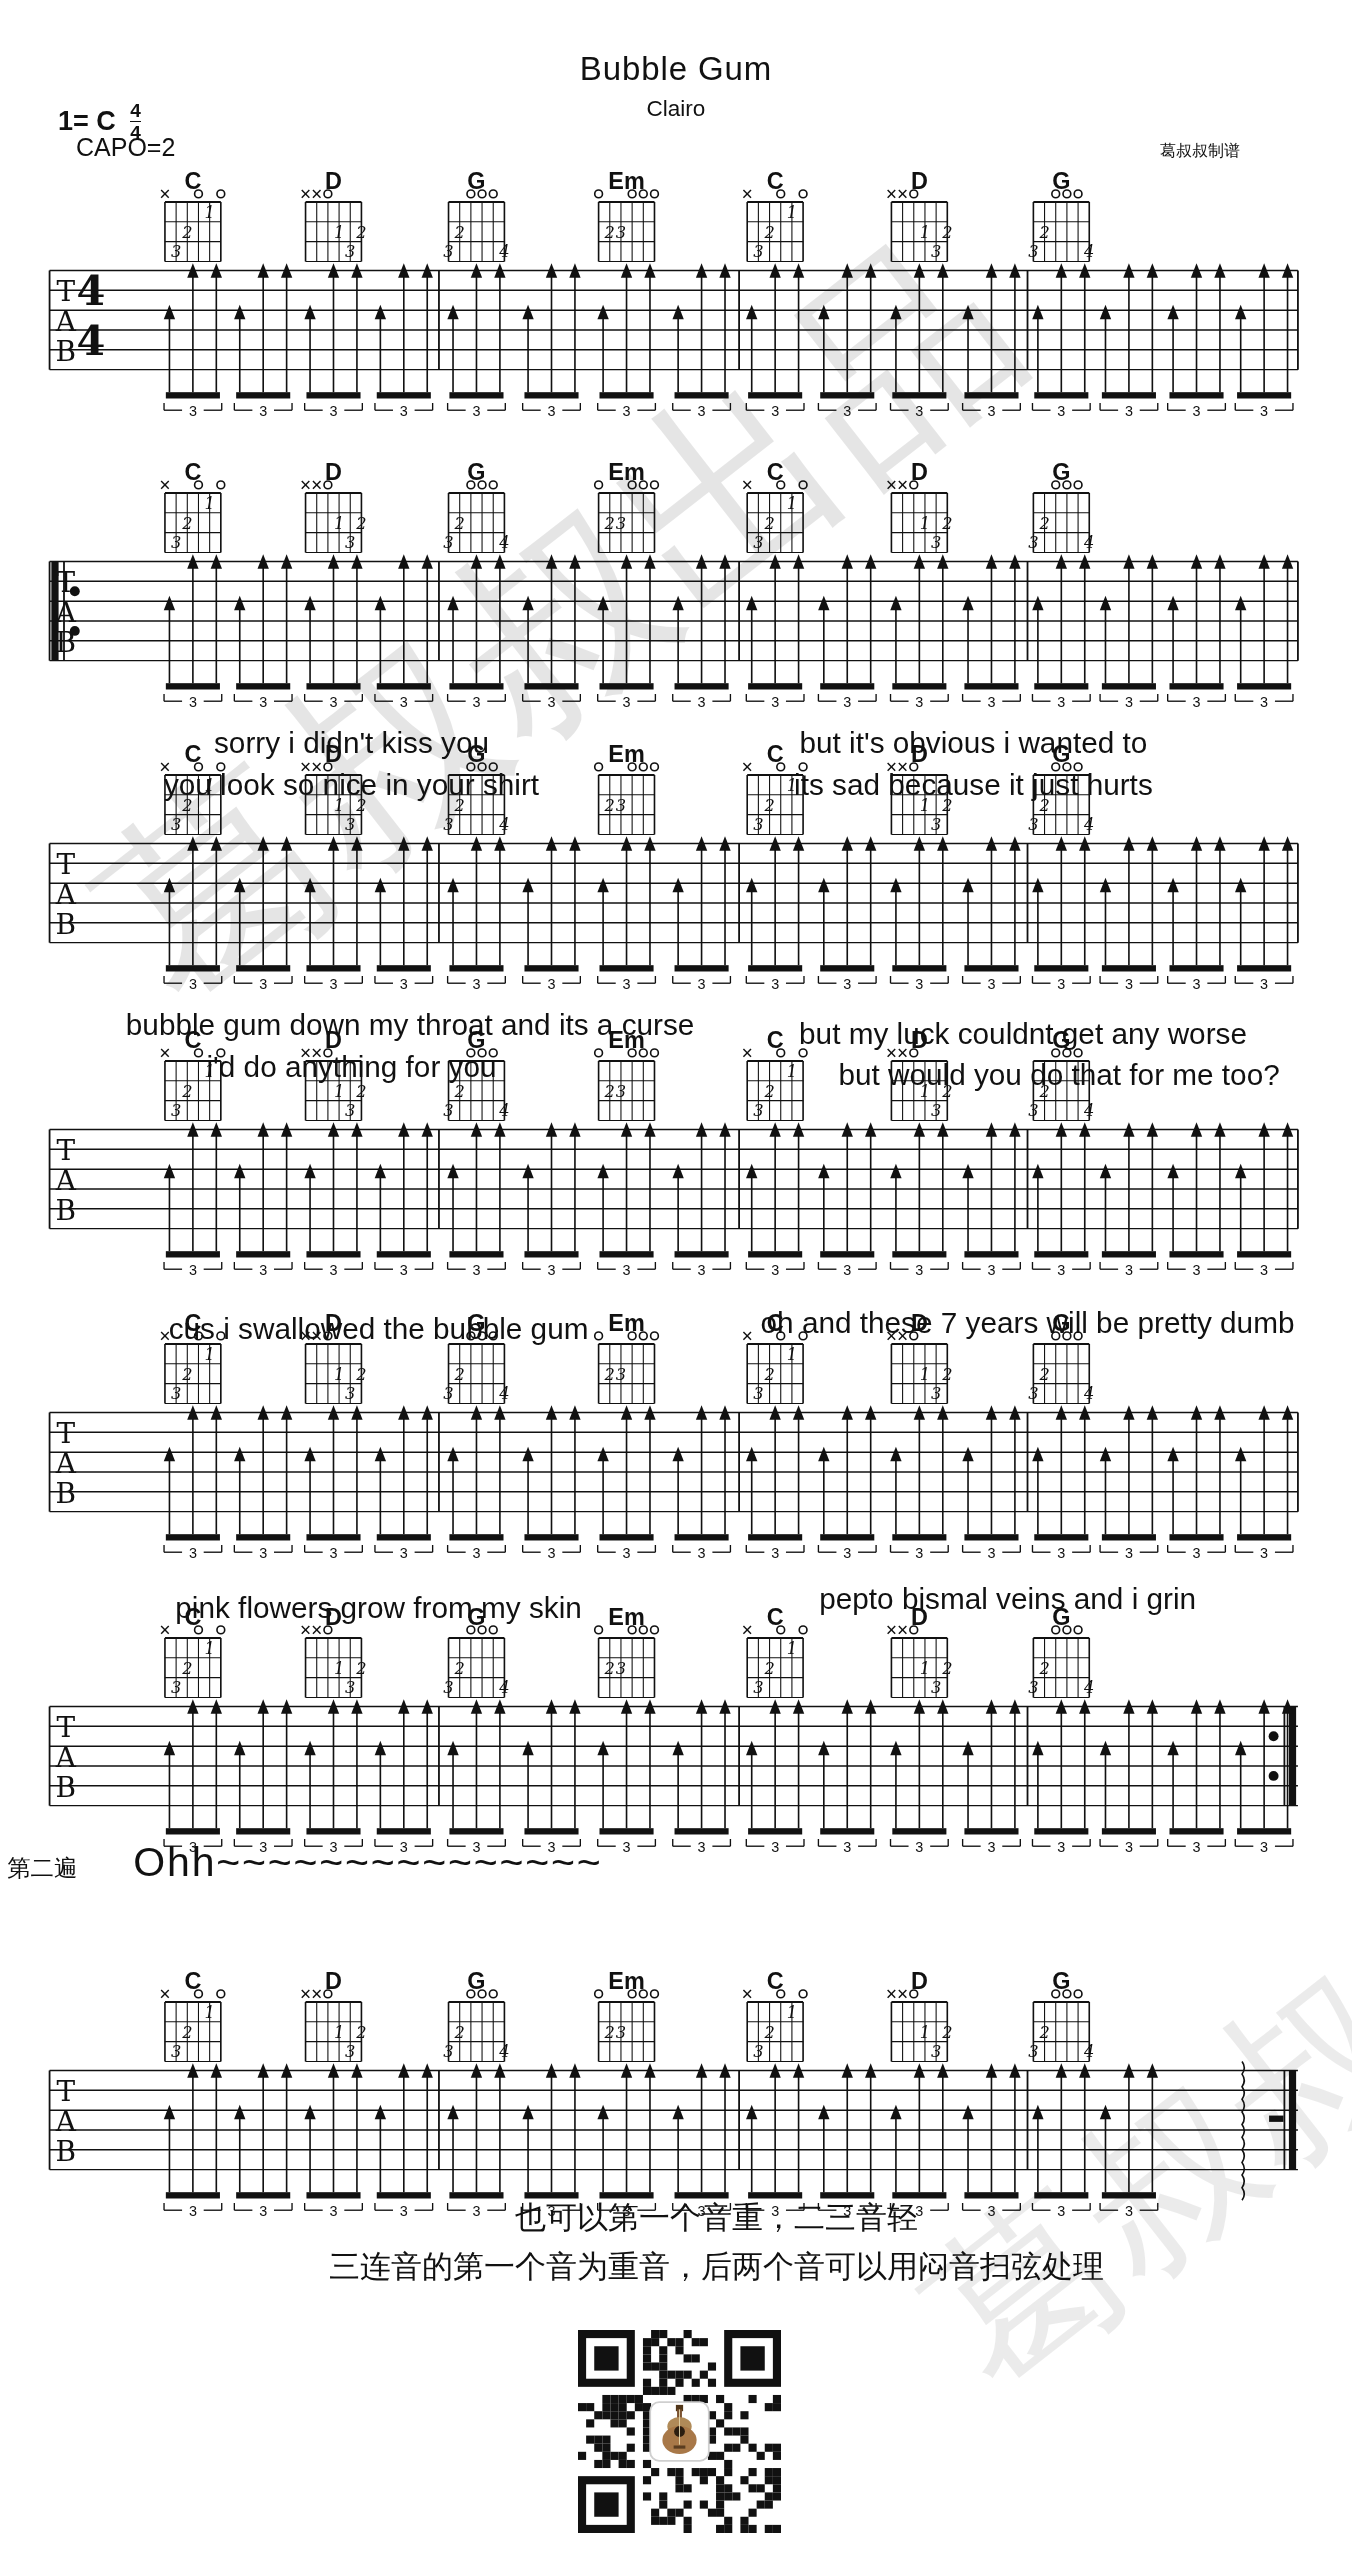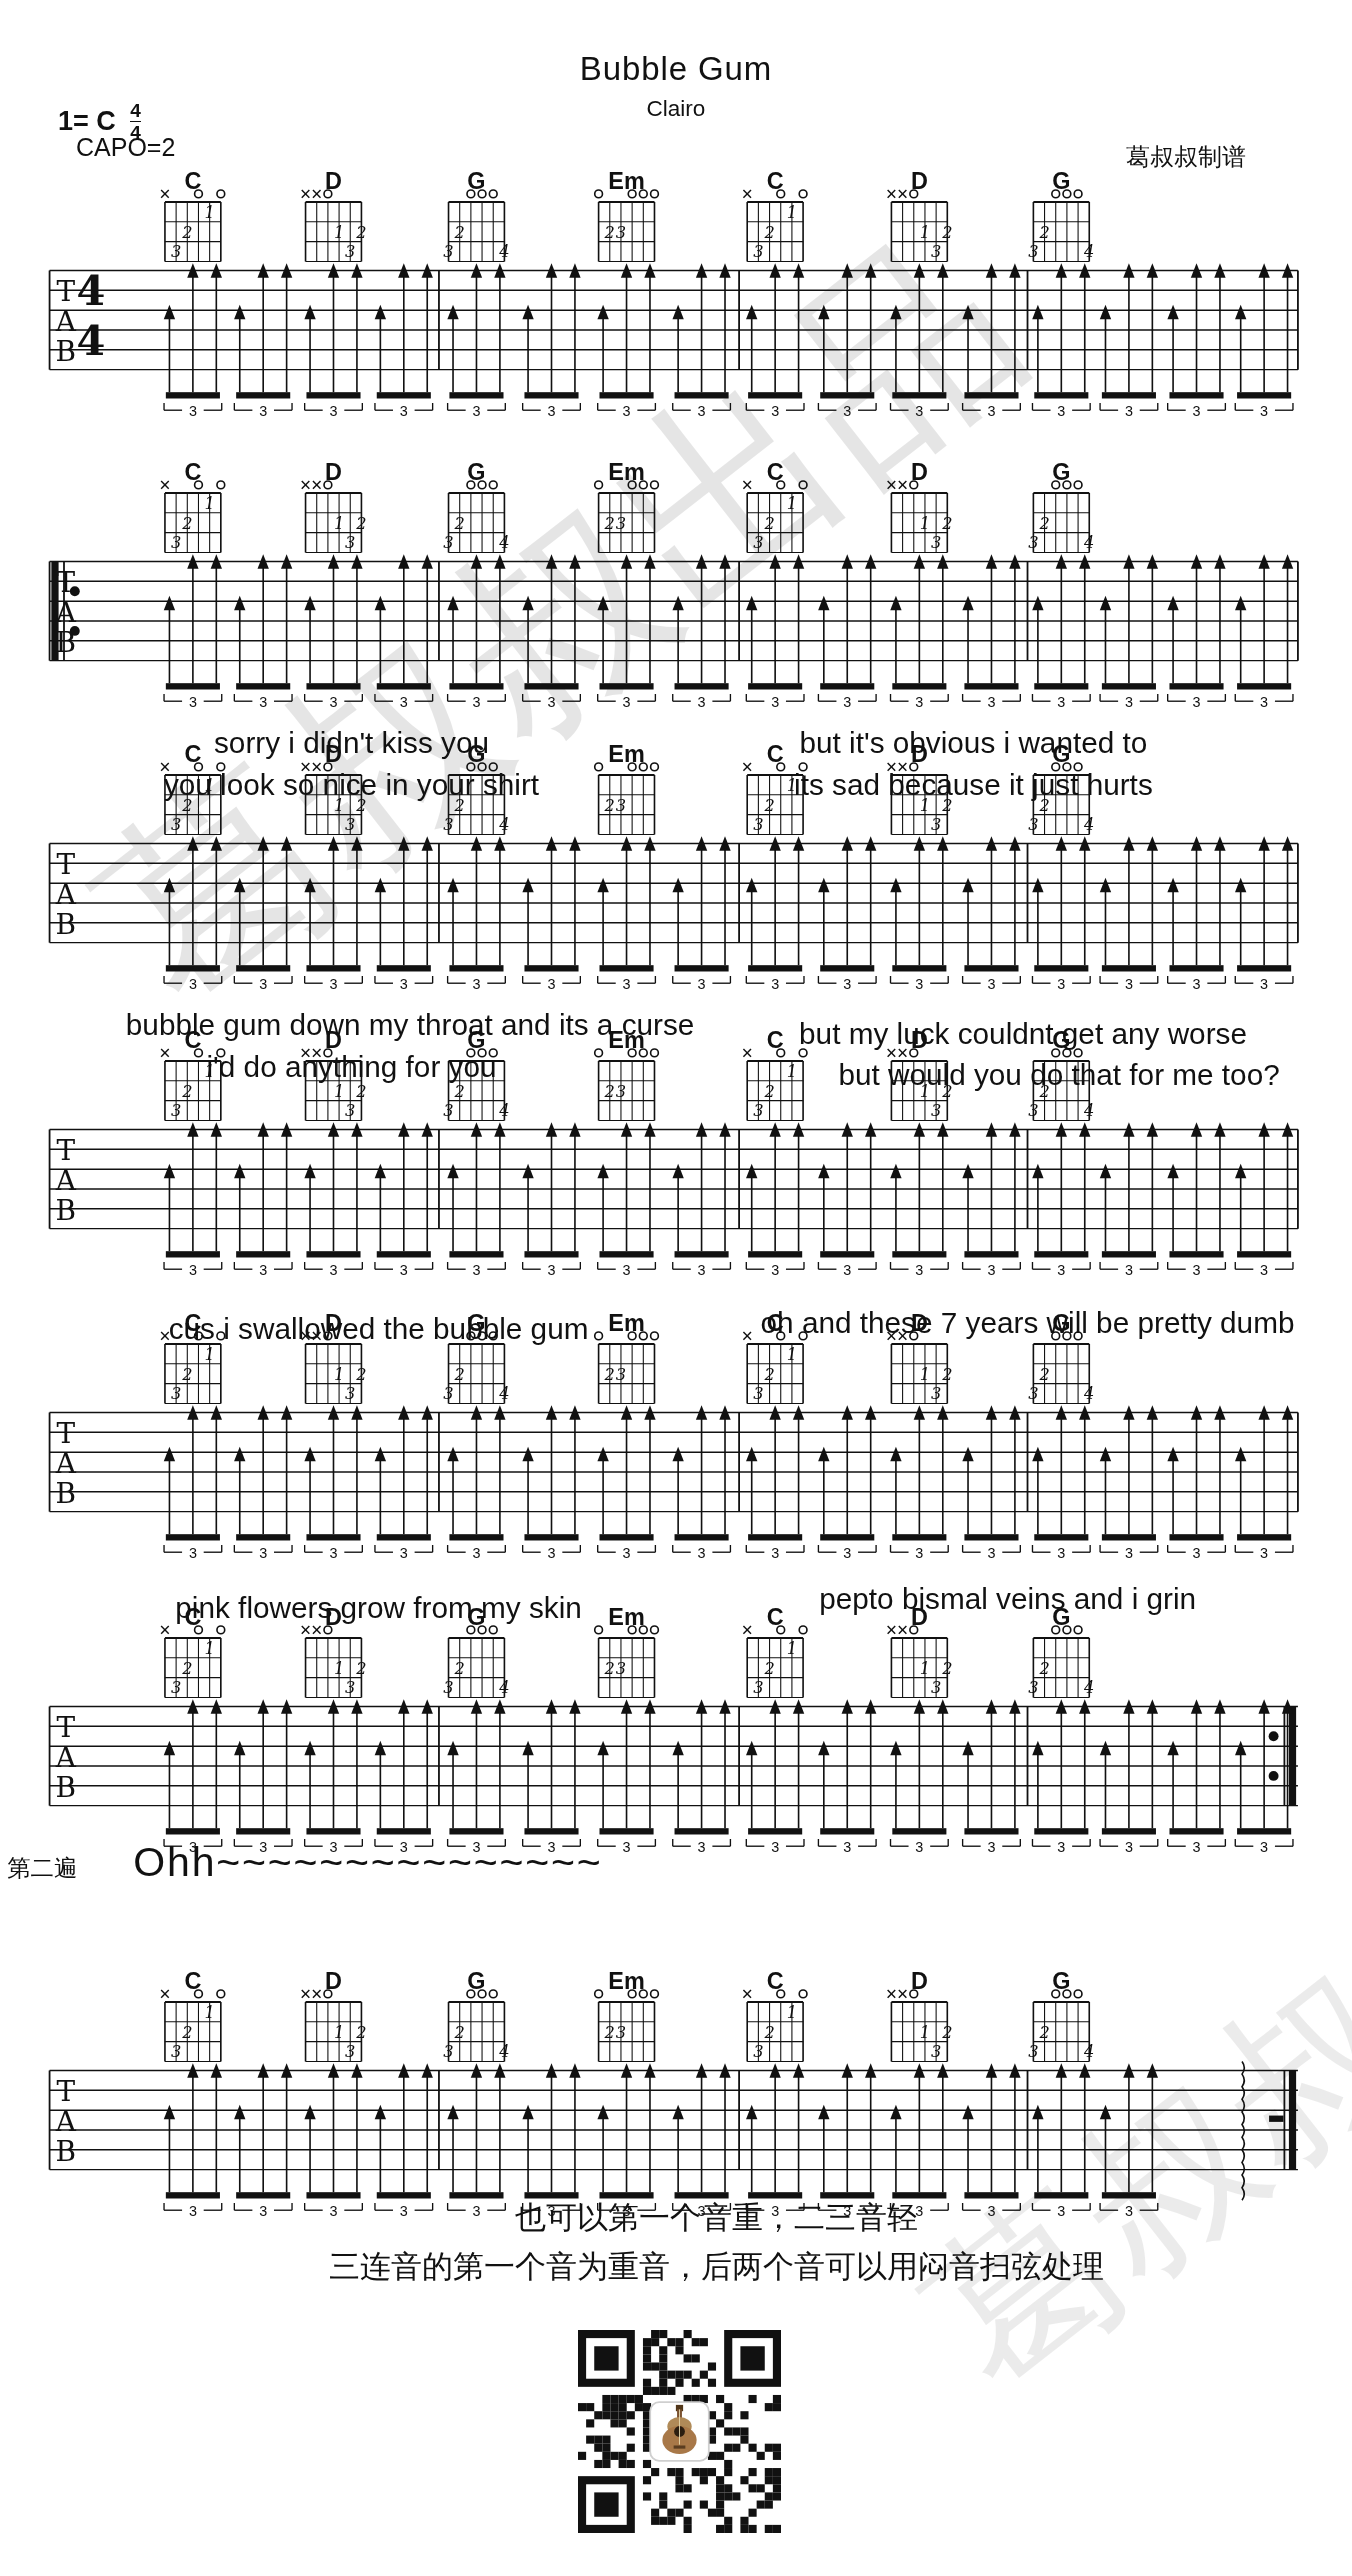--- a/index.html
+++ b/index.html
@@ -6,21 +6,21 @@
   #page{position:relative;width:1352px;height:2576px;background:#ffffff;overflow:hidden;
         font-family:"Liberation Sans",sans-serif;color:#111;}
   .abs{position:absolute;}
   .title{top:50px;left:0;width:1352px;text-align:center;font-size:33px;font-weight:500;letter-spacing:0.9px;}
   .artist{top:96px;left:0;width:1352px;text-align:center;font-size:22.5px;}
   .keyline{top:85px;left:58px;font-size:27px;font-weight:bold;display:flex;align-items:center;margin-top:16px;}
   .frac{display:inline-flex;flex-direction:column;align-items:center;font-size:19px;line-height:1.05;
         margin-left:14.4px;font-weight:bold;}
   .frac .fb{border-top:1.8px solid #111;padding-top:0.9px;}
   .capo{top:133px;left:57px;font-size:25px;margin-left:19px;}
-  .credit{top:141px;right:106px;font-size:24px;}
+  .credit{top:141px;right:112px;font-size:16px;}
   .watermark{font-size:216px;color:rgba(0,0,0,0.10);white-space:nowrap;
              transform:rotate(-38deg);transform-origin:0 50%;z-index:1;pointer-events:none;
              font-family:"DejaVu Sans",sans-serif;}
   #wm1{top:811px;left:135px;}
   #wm2{top:2227px;left:956px;font-size:180px;color:rgba(0,0,0,0.08);}
   .section-row{top:1839px;left:7.2px;display:flex;align-items:baseline;z-index:2;}
   .sec-label{font-size:23.4px;}
   .sec-ohh{font-size:41px;margin-left:56px;letter-spacing:1.8px;}
   .footer{top:2193px;left:81px;width:1271px;text-align:center;font-size:31px;line-height:49px;z-index:2;}
   svg.sys{position:absolute;left:0;z-index:2;overflow:visible;}

